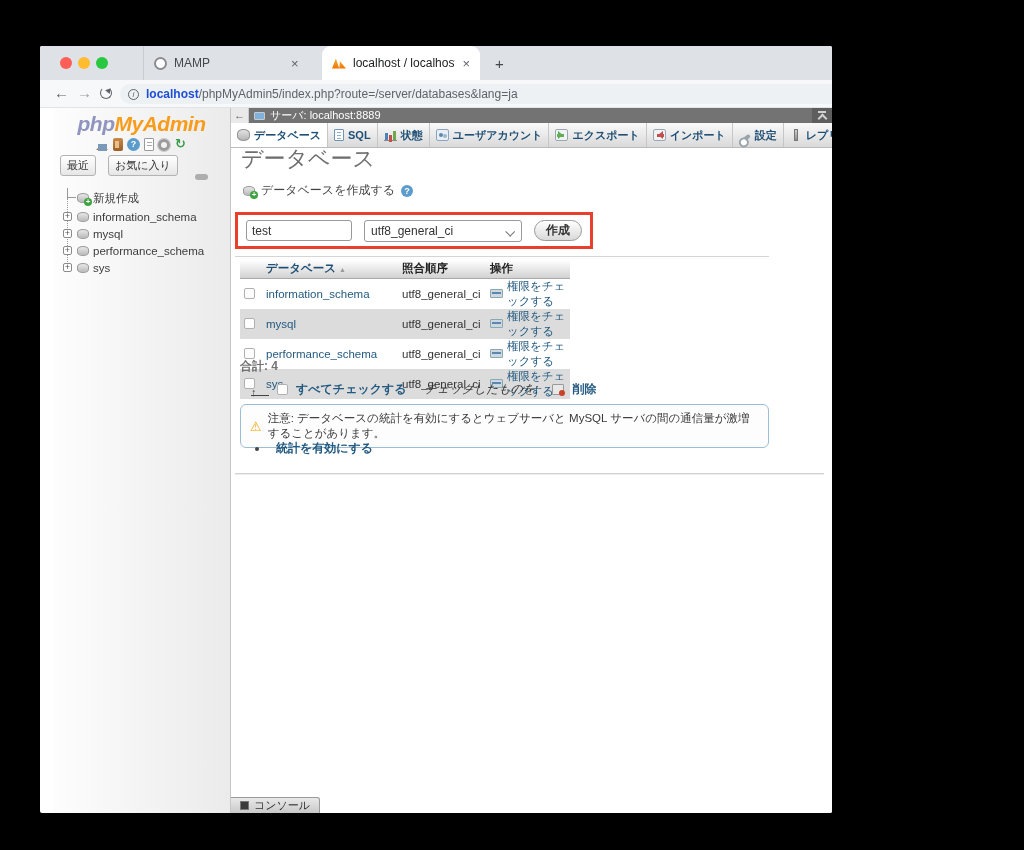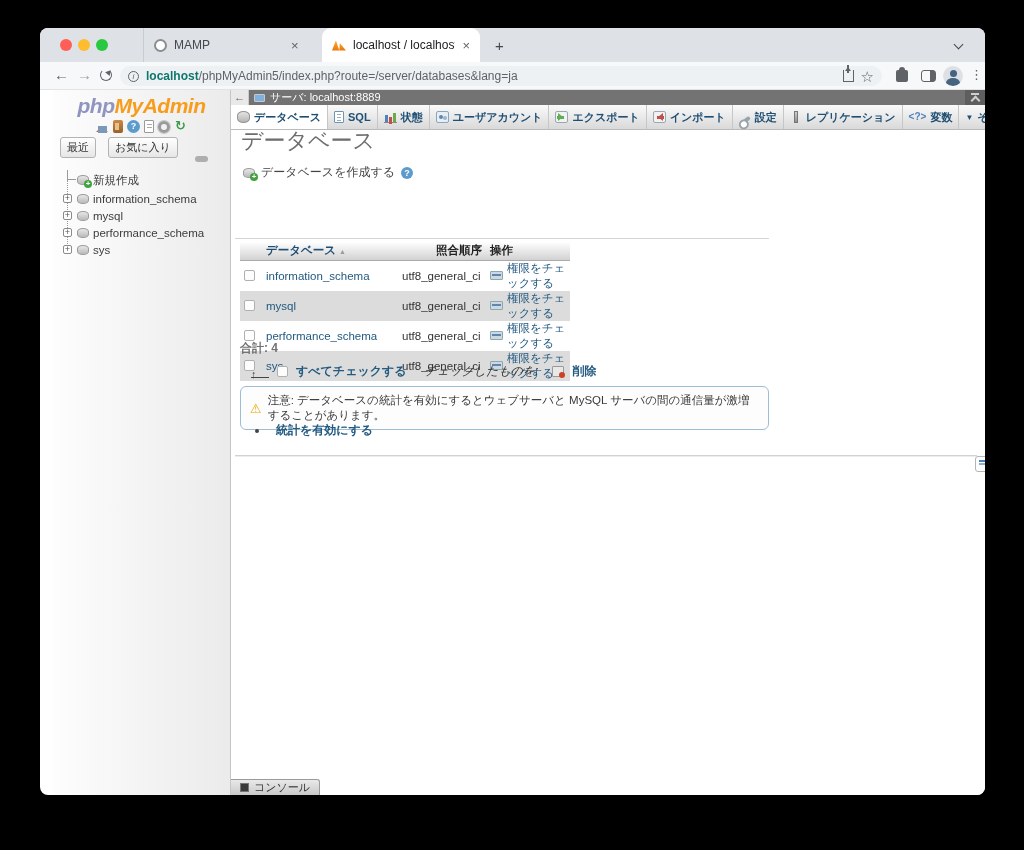--- a/index.html
+++ b/index.html
@@ -1,20 +1,20 @@
 <!DOCTYPE html>
 <html><head>
 <meta charset="utf-8">
 <style>
   * { margin:0; padding:0; box-sizing:border-box; }
   html,body { width:1024px; height:850px; background:#000; overflow:hidden;
     font-family:"Liberation Sans","DejaVu Sans",sans-serif; }
 
-  .window { position:absolute; left:40px; top:28px; width:945px; height:767px;
-    border-radius:8px; overflow:hidden; background:#fff; }
+  .window { position:absolute; left:40px; top:46px; width:792px; height:767px;
+    border-radius:2px; overflow:hidden; background:#fff; }
 
   
   .tabstrip { position:relative; height:34px; background:#dee1e6; }
   .traffic { position:absolute; top:11px; width:12px; height:12px; border-radius:50%; }
   .tl-red{ left:20px; background:#ff5f57; } .tl-yellow{ left:38px; background:#febc2e; } .tl-green{ left:56px; background:#28c840; }
   .tab { position:absolute; top:0; height:34px; display:flex; align-items:center; gap:7px; padding:0 10px; font-size:12px; color:#45474a; }
   .tab.inactive { left:103px; width:178px; border-left:1px solid #c9ccd1; }
   .tab.active { left:282px; width:158px; background:#fff; border-radius:9px 9px 0 0; color:#202124; }
   .tab-label { flex:1; overflow:hidden; white-space:nowrap; max-width:110px; }
   .tab-close { font-size:13px; color:#5f6368; line-height:1; }
@@ -30,21 +30,21 @@
   .toolbar { position:relative; height:28px; background:#f7f8f9; border-bottom:1px solid #e2e3e5; }
   .nav-arrow { position:absolute; top:4px; font-size:15px; color:#5f6368; }
   .arr-back{ left:14px; } .arr-fwd{ left:37px; color:#9aa0a6; }
   .reload { position:absolute; left:60px; top:7px; width:12px; height:12px; border:1.6px solid #5f6368; border-radius:50%; border-top-color:transparent; }
   .reload::after { content:""; position:absolute; right:-2px; top:-3px; border:3px solid transparent; border-bottom:5px solid #5f6368; transform:rotate(40deg); }
   .urlbar { position:absolute; left:80px; top:4px; width:762px; height:20px; background:#eef1f3; border-radius:10px;
     display:flex; align-items:center; padding:0 8px; gap:7px; }
   .info-icon { width:11px; height:11px; border:1.2px solid #5f6368; border-radius:50%; color:#5f6368;
     font-size:8px; line-height:9px; text-align:center; font-style:italic; flex:none; }
   .url-text { font-size:12px; color:#5f6368; white-space:nowrap; overflow:hidden; flex:1; }
-  .url-text b { color:#0f766e; font-weight:bold; }
+  .url-text b { color:#1d4ed8; font-weight:bold; }
   .share-icon { position:relative; width:11px; height:12px; border:1.4px solid #5f6368; border-top:none; flex:none; }
   .share-icon::before { content:""; position:absolute; left:3.5px; top:-5px; width:1.6px; height:8px; background:#5f6368; }
   .share-icon::after { content:""; position:absolute; left:1.2px; top:-6px; border:3px solid transparent; border-bottom:4px solid #5f6368; }
   .star-icon { font-size:15px; color:#5f6368; line-height:1; flex:none; }
   .ext-icon { position:absolute; left:856px; top:8px; width:12px; height:12px; background:#5f6368; border-radius:2px; }
   .ext-icon::before { content:""; position:absolute; left:3px; top:-3px; width:6px; height:6px; border-radius:50%; background:#5f6368; }
   .panel-icon { position:absolute; left:881px; top:8px; width:15px; height:12px; border:1.6px solid #5f6368; border-radius:3px; }
   .panel-icon::before { content:""; position:absolute; right:0; top:0; width:5px; height:100%; background:#5f6368; }
   .avatar { position:absolute; left:903px; top:4px; width:20px; height:20px; border-radius:50%; background:#dde1e6; overflow:hidden; }
   .avatar::before { content:""; position:absolute; left:6.5px; top:4px; width:7px; height:7px; border-radius:50%; background:#46637f; }
@@ -334,29 +334,36 @@
       <div class="content">
 
         <h1 class="page-title">データベース</h1>
 
         <div class="create-head">
           <span class="db-ic plus"></span>
           <span class="create-label">データベースを作成する</span>
           <span class="help-ic">?</span>
         </div>
 
+        <div class="redbox">
+          <input class="dbname-input" value="test" style="">
+          <div class="collation-select">
+            <span>utf8_general_ci</span>
+          </div>
+          <button class="create-btn">作成</button>
+        </div>
 
         <div class="divider1"></div>
 
         <table class="db-table">
           <tbody>
               <tr>
             <th style="width:22px;"></th>
             <th class="th-name" style="width:136px;"><span>データベース</span><span class="sort-ic">▲</span></th>
-            <th class="th-plain" style="width:88px;text-align:right;">照合順序</th>
+            <th class="th-plain" style="width:88px;">照合順序</th>
             <th class="th-plain">操作</th>
           </tr>
           <tr>
             <td>
                   <div class="checkbox"></div>
                 </td>
             <td><a class="db-link" href="#">information_schema</a></td>
             <td class="coll">utf8_general_ci</td>
             <td>
                   <span class="action-cell">

